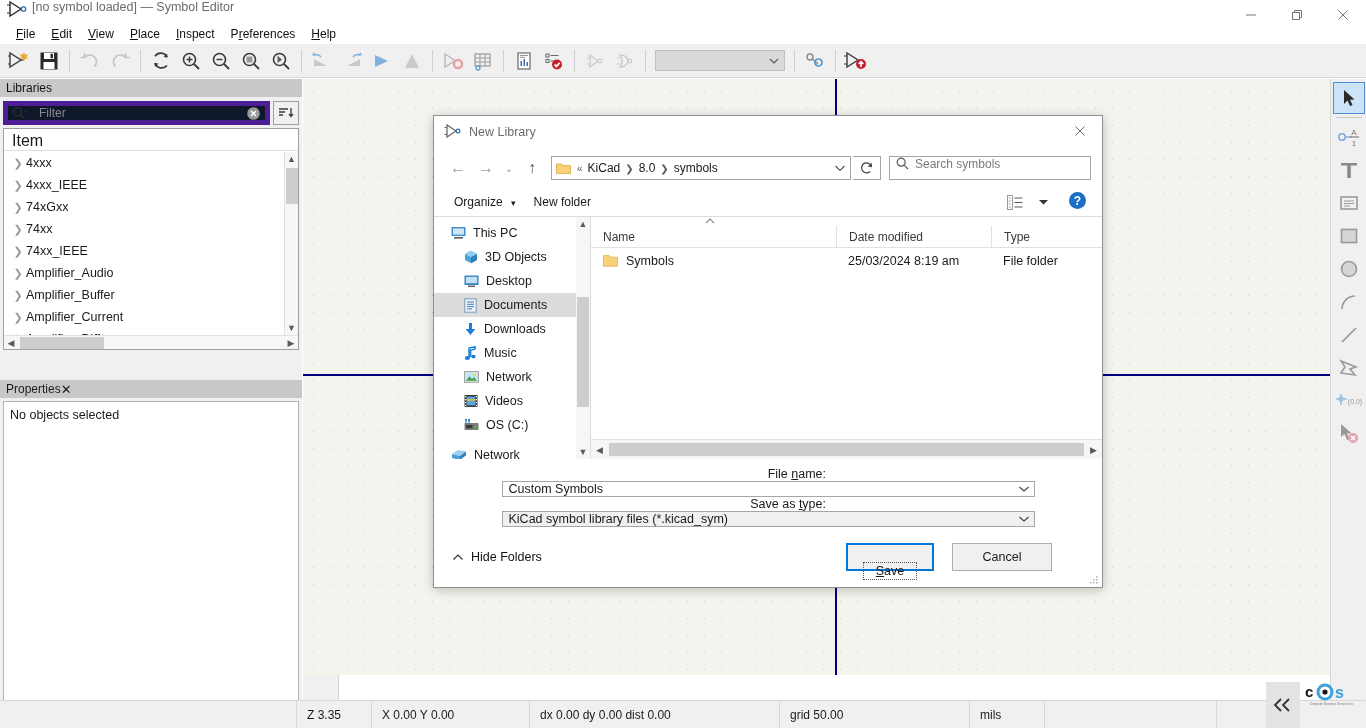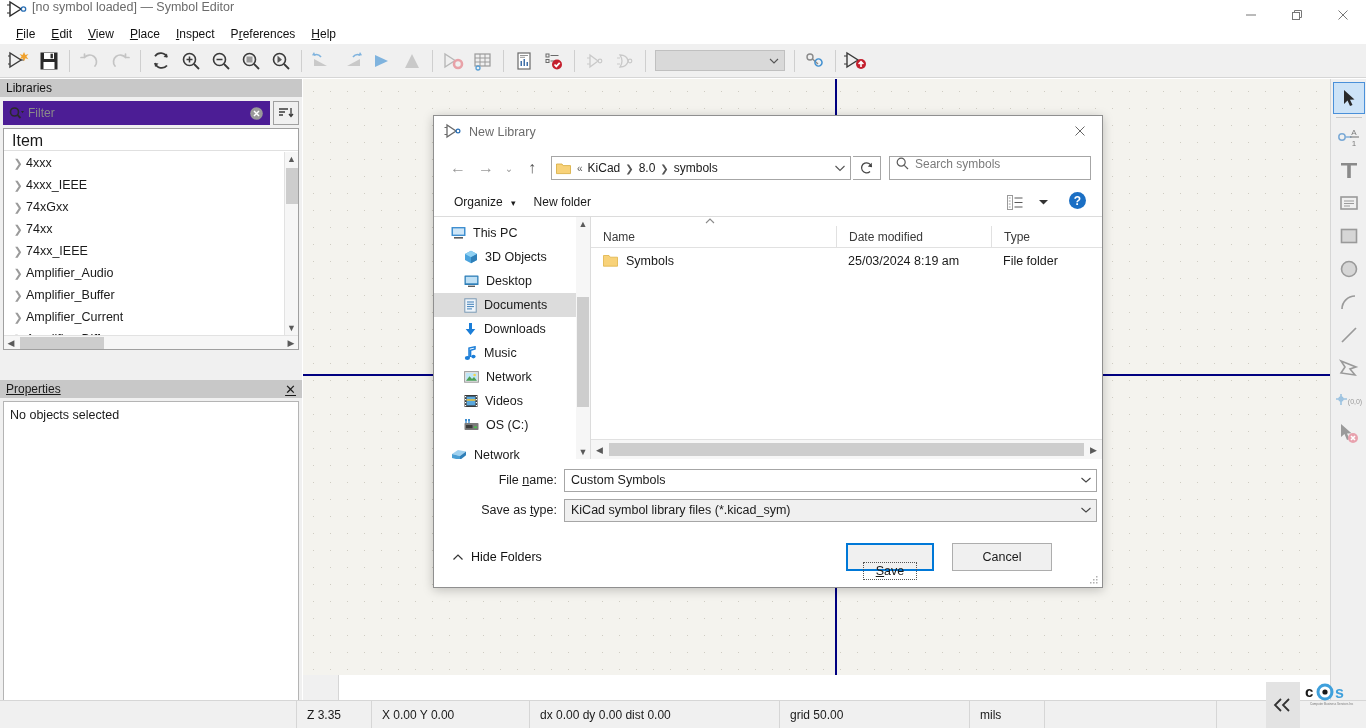--- a/index.html
+++ b/index.html
@@ -48,39 +48,39 @@
   }
 
   
   .left-panel { position:absolute; left:0; top:79px; width:302px; height:621px; background:#f0f0f0; }
   .panel-header {
     height:18px; background:#c8c8c8; display:flex; align-items:center;
     padding:0 6px; font-size:12px; color:#111; justify-content:space-between;
   }
   .filter-row { display:flex; align-items:center; padding:4px 3px 3px 3px; gap:3px; }
   .filter-box {
-    flex:1; height:24px; background:#4c1d95; border:2px solid #4c1d95;
-    display:flex; align-items:center; padding:0 4px; gap:3px;
+    flex:1; height:24px; background:#0f172a; border:5px solid #4c1d95;
+    display:flex; align-items:center; padding:0 4px; gap:11px;
   }
   .filter-placeholder { color:#8a8a8a; font-size:12px; flex:1; }
   .sortbtn { width:26px; height:24px; background:#f0f0f0; border:1px solid #a0a0a0; display:flex; align-items:center; justify-content:center; }
   .tree-wrap { position:relative; margin:0 3px; border:1px solid #a0a0a0; background:#fff; height:222px; }
   .tree-head { height:22px; padding:3px 0 0 8px; font-size:16px; border-bottom:1px solid #e0e0e0;}
   .tree-list { position:absolute; top:23px; left:0; right:14px; bottom:14px; overflow:hidden; }
   .tree-row { height:22px; display:flex; align-items:center; padding-left:6px; font-size:12.5px; }
   .chev { width:16px; color:#9a9a9a; font-size:11px; text-align:center; }
   .vscroll { position:absolute; right:0; top:23px; bottom:14px; width:14px; background:#f6f6f6; border-left:1px solid #e2e2e2; }
   .vscroll .arrow { height:14px; display:flex; align-items:center; justify-content:center; color:#5a5a5a; font-size:9px; }
   .vscroll .thumb { position:absolute; top:16px; left:1px; width:12px; height:36px; background:#cdcdcd; }
   .hscroll { position:absolute; left:0; right:0; bottom:0; height:14px; background:#f6f6f6; border-top:1px solid #e2e2e2; display:flex; align-items:center; }
   .hscroll .arrow { width:14px; text-align:center; color:#5a5a5a; font-size:9px; }
   .hscroll .thumb { width:84px; height:12px; background:#cdcdcd; margin-left:2px; }
 
   .props-panel { position:absolute; left:0; top:301px; width:302px; bottom:0; }
-  .props-header { height:18px; background:#c8c8c8; display:flex; align-items:center; justify-content:space-between; padding:0 6px; font-size:12px;text-decoration:underline; }
+  .props-header { height:18px; background:#c8c8c8; display:flex; align-items:center; padding:0 6px; font-size:12px; }
   .props-body { margin:3px 3px 0 3px; border:1px solid #b4b4b4; background:#fff; height:304px; }
   .props-empty { padding:6px 6px; font-size:12.5px; }
 
   
   .canvas-area { position:absolute; left:303px; top:79px; right:36px; height:596px; background:#f4f3ee; overflow:hidden; }
   .vtoolbar-left { position:absolute; left:303px; top:79px; width:36px; height:621px; background:#f0f0f0; border-right:1px solid #d6d6d6; padding-top:2px; }
   .vtoolbar-right { position:absolute; right:0; top:79px; width:36px; height:621px; background:#f0f0f0; border-left:1px solid #d6d6d6; padding-top:2px; }
   .vtb-btn { width:32px; height:32px; margin:1px auto; display:flex; align-items:center; justify-content:center; }
   .vtb-btn.sel { background:#cde3f7; border:1px solid #4a90d9; }
   .vtb-sep { width:26px; height:1px; background:#c9c9c9; margin:3px auto; }
@@ -146,21 +146,21 @@
   .fp-head .col { padding-left:12px; height:22px; display:flex; align-items:center; border-left:1px solid #e1e1e1; }
   .fp-head .col:first-child { border-left:none; }
   .fp-rows { flex:1; position:relative; }
   .fp-row { height:26px; display:flex; align-items:center; font-size:12.5px; }
   .fp-row .c-name { padding-left:12px; display:flex; align-items:center; gap:8px; }
   .fp-hscroll { height:20px; border-top:1px solid #e1e1e1; background:#f6f6f6; display:flex; align-items:center; }
   .fp-hscroll .arrow { width:17px; text-align:center; color:#5a5a5a; font-size:9px; }
   .fp-hscroll .thumb { flex:1; height:13px; background:#cdcdcd; margin:0 1px; }
 
   .dlg-form { padding:8px 0 0 0; }
-  .form-row { display:flex; align-items:center; height:26px; margin-bottom:4px; }
+  .form-row { display:flex; align-items:center; height:26px; margin-bottom:4px;flex-direction:column; }
   .form-label-wrap { width:563px; text-align:right; font-size:12.5px; padding-right:7px; }
   .combo-field {
     width:533px; height:23px; background:#fff; border:1px solid #a6a6a6;
     display:flex; align-items:center; padding:0 4px 0 6px; font-size:12.5px;
   }
   .combo-field.grey { background:#f0f0f0; }
   .combo-field .val { flex:1; }
 
   .dlg-foot { height:60px; display:flex; align-items:center; padding:0 12px; position:relative; }
   .hidefolders { display:flex; align-items:center; gap:7px; font-size:12.5px; color:#111; margin-left:6px; }

